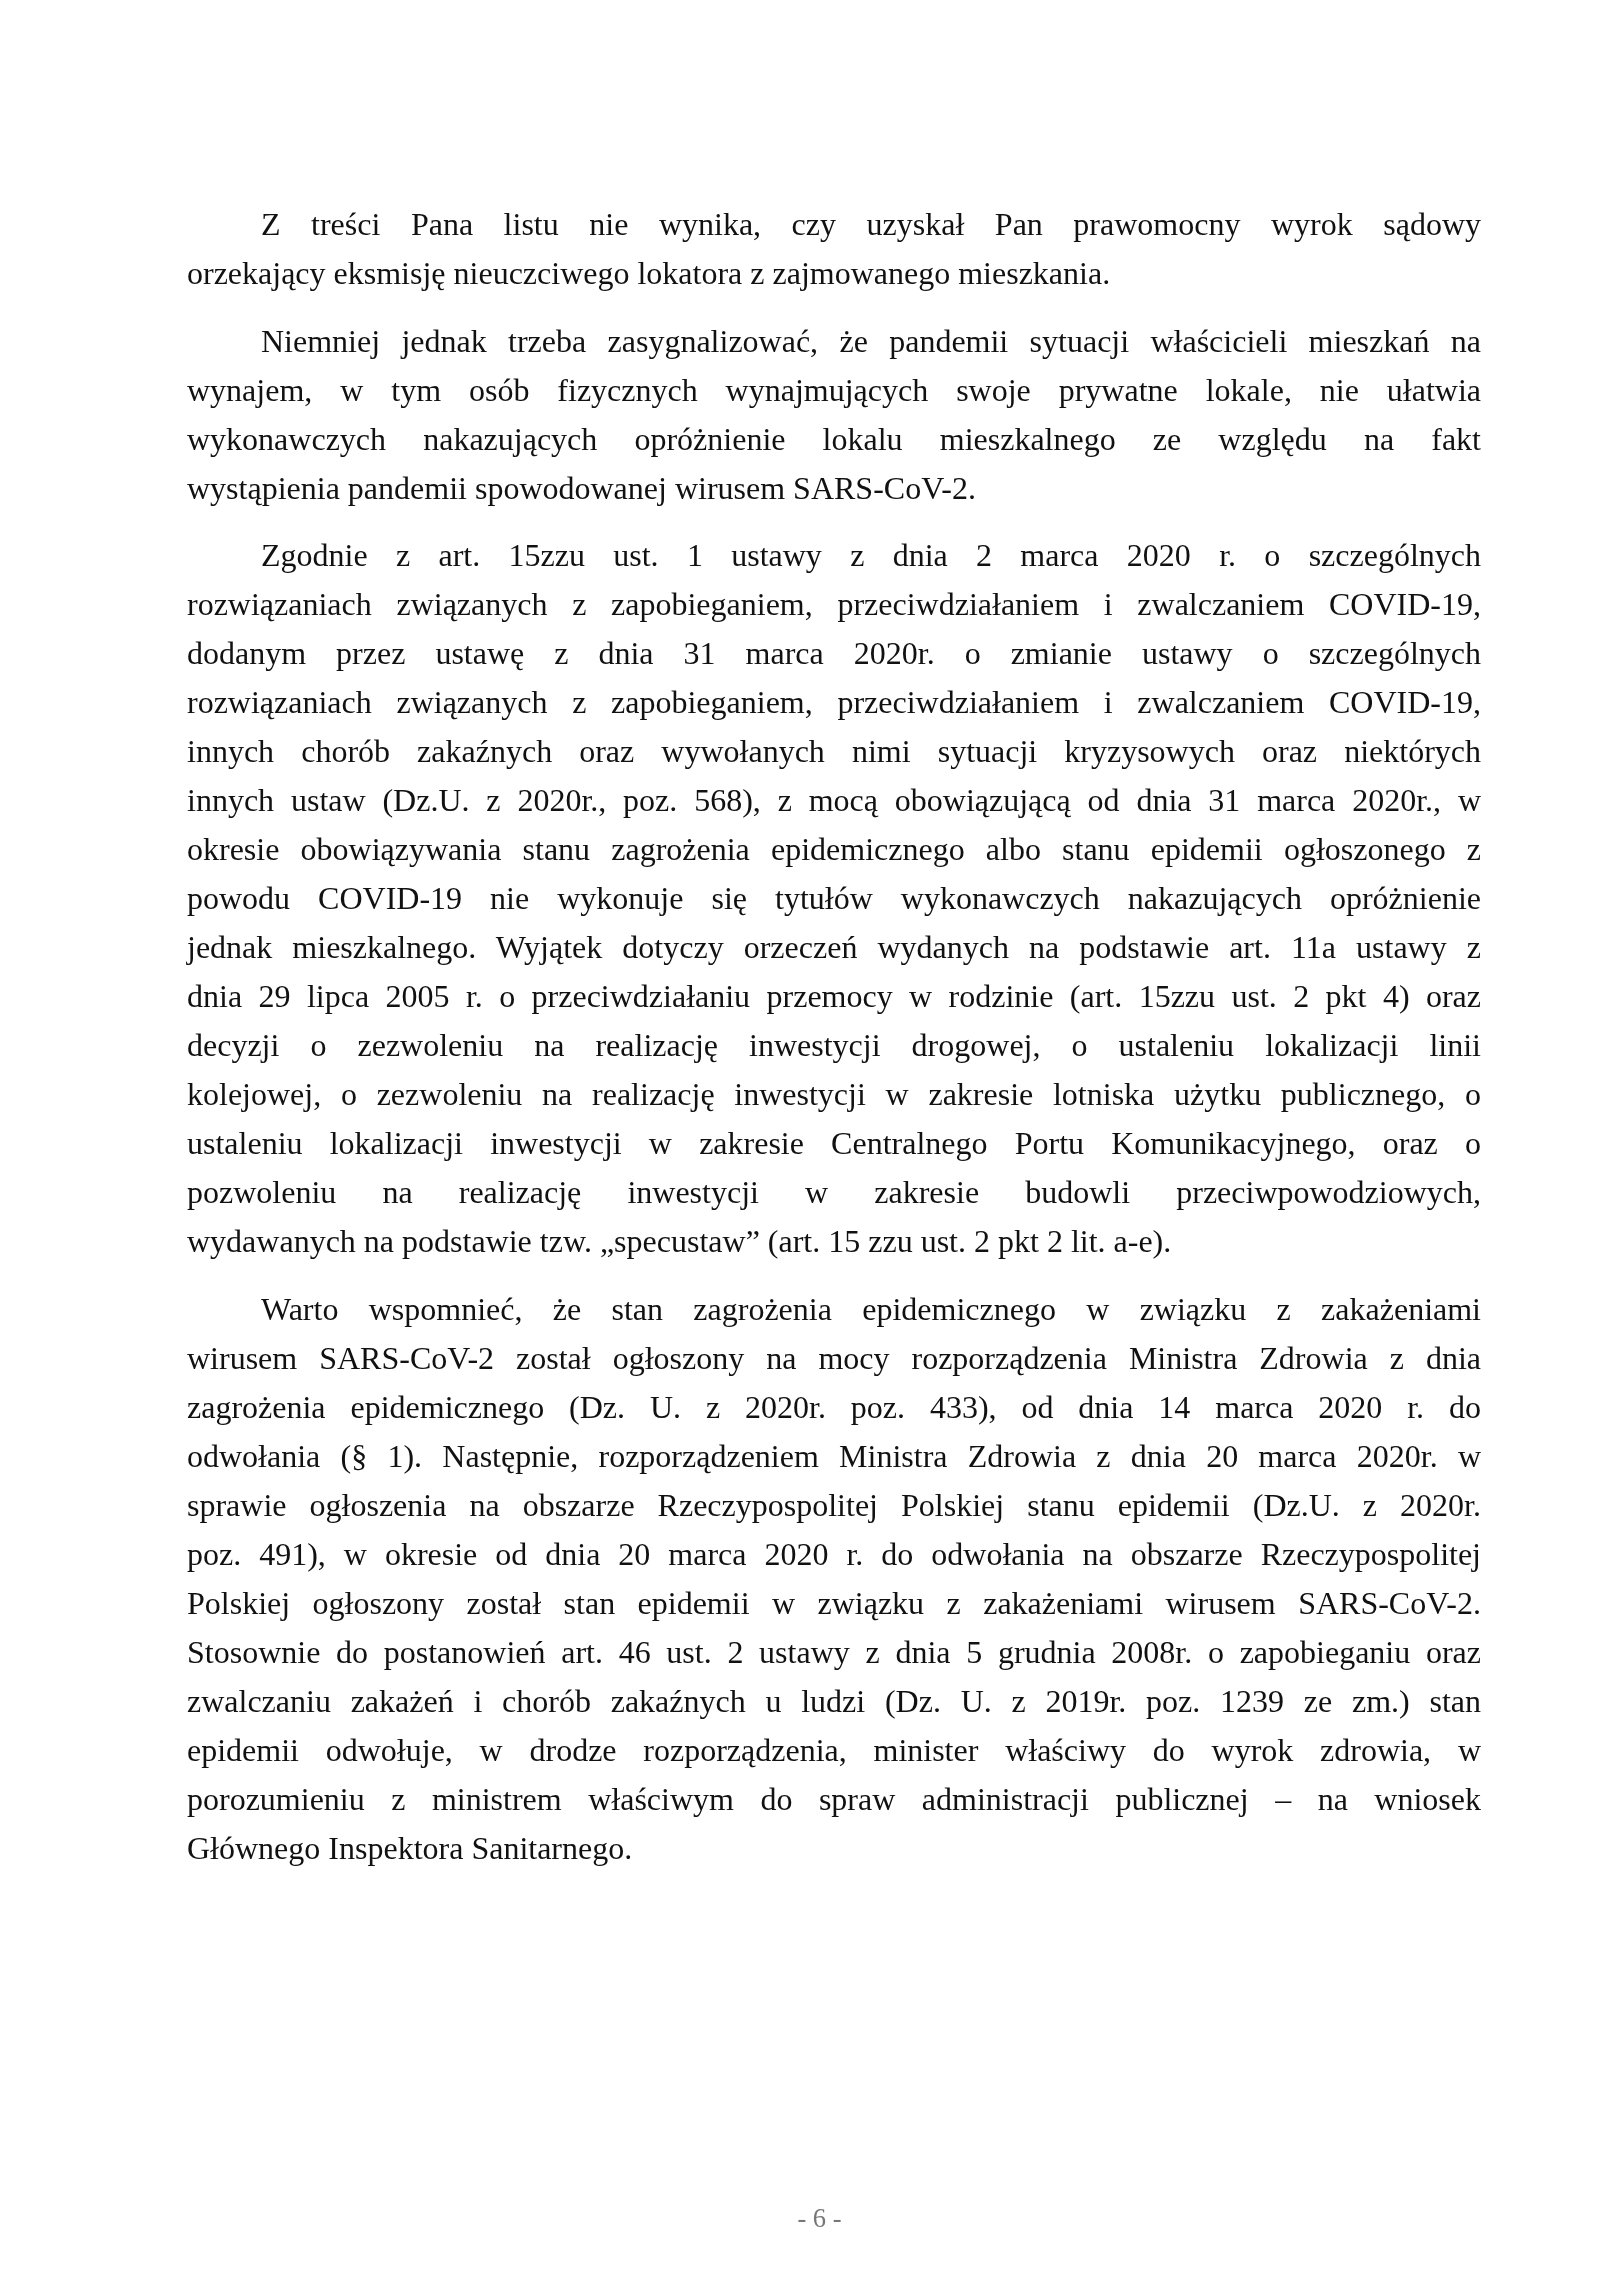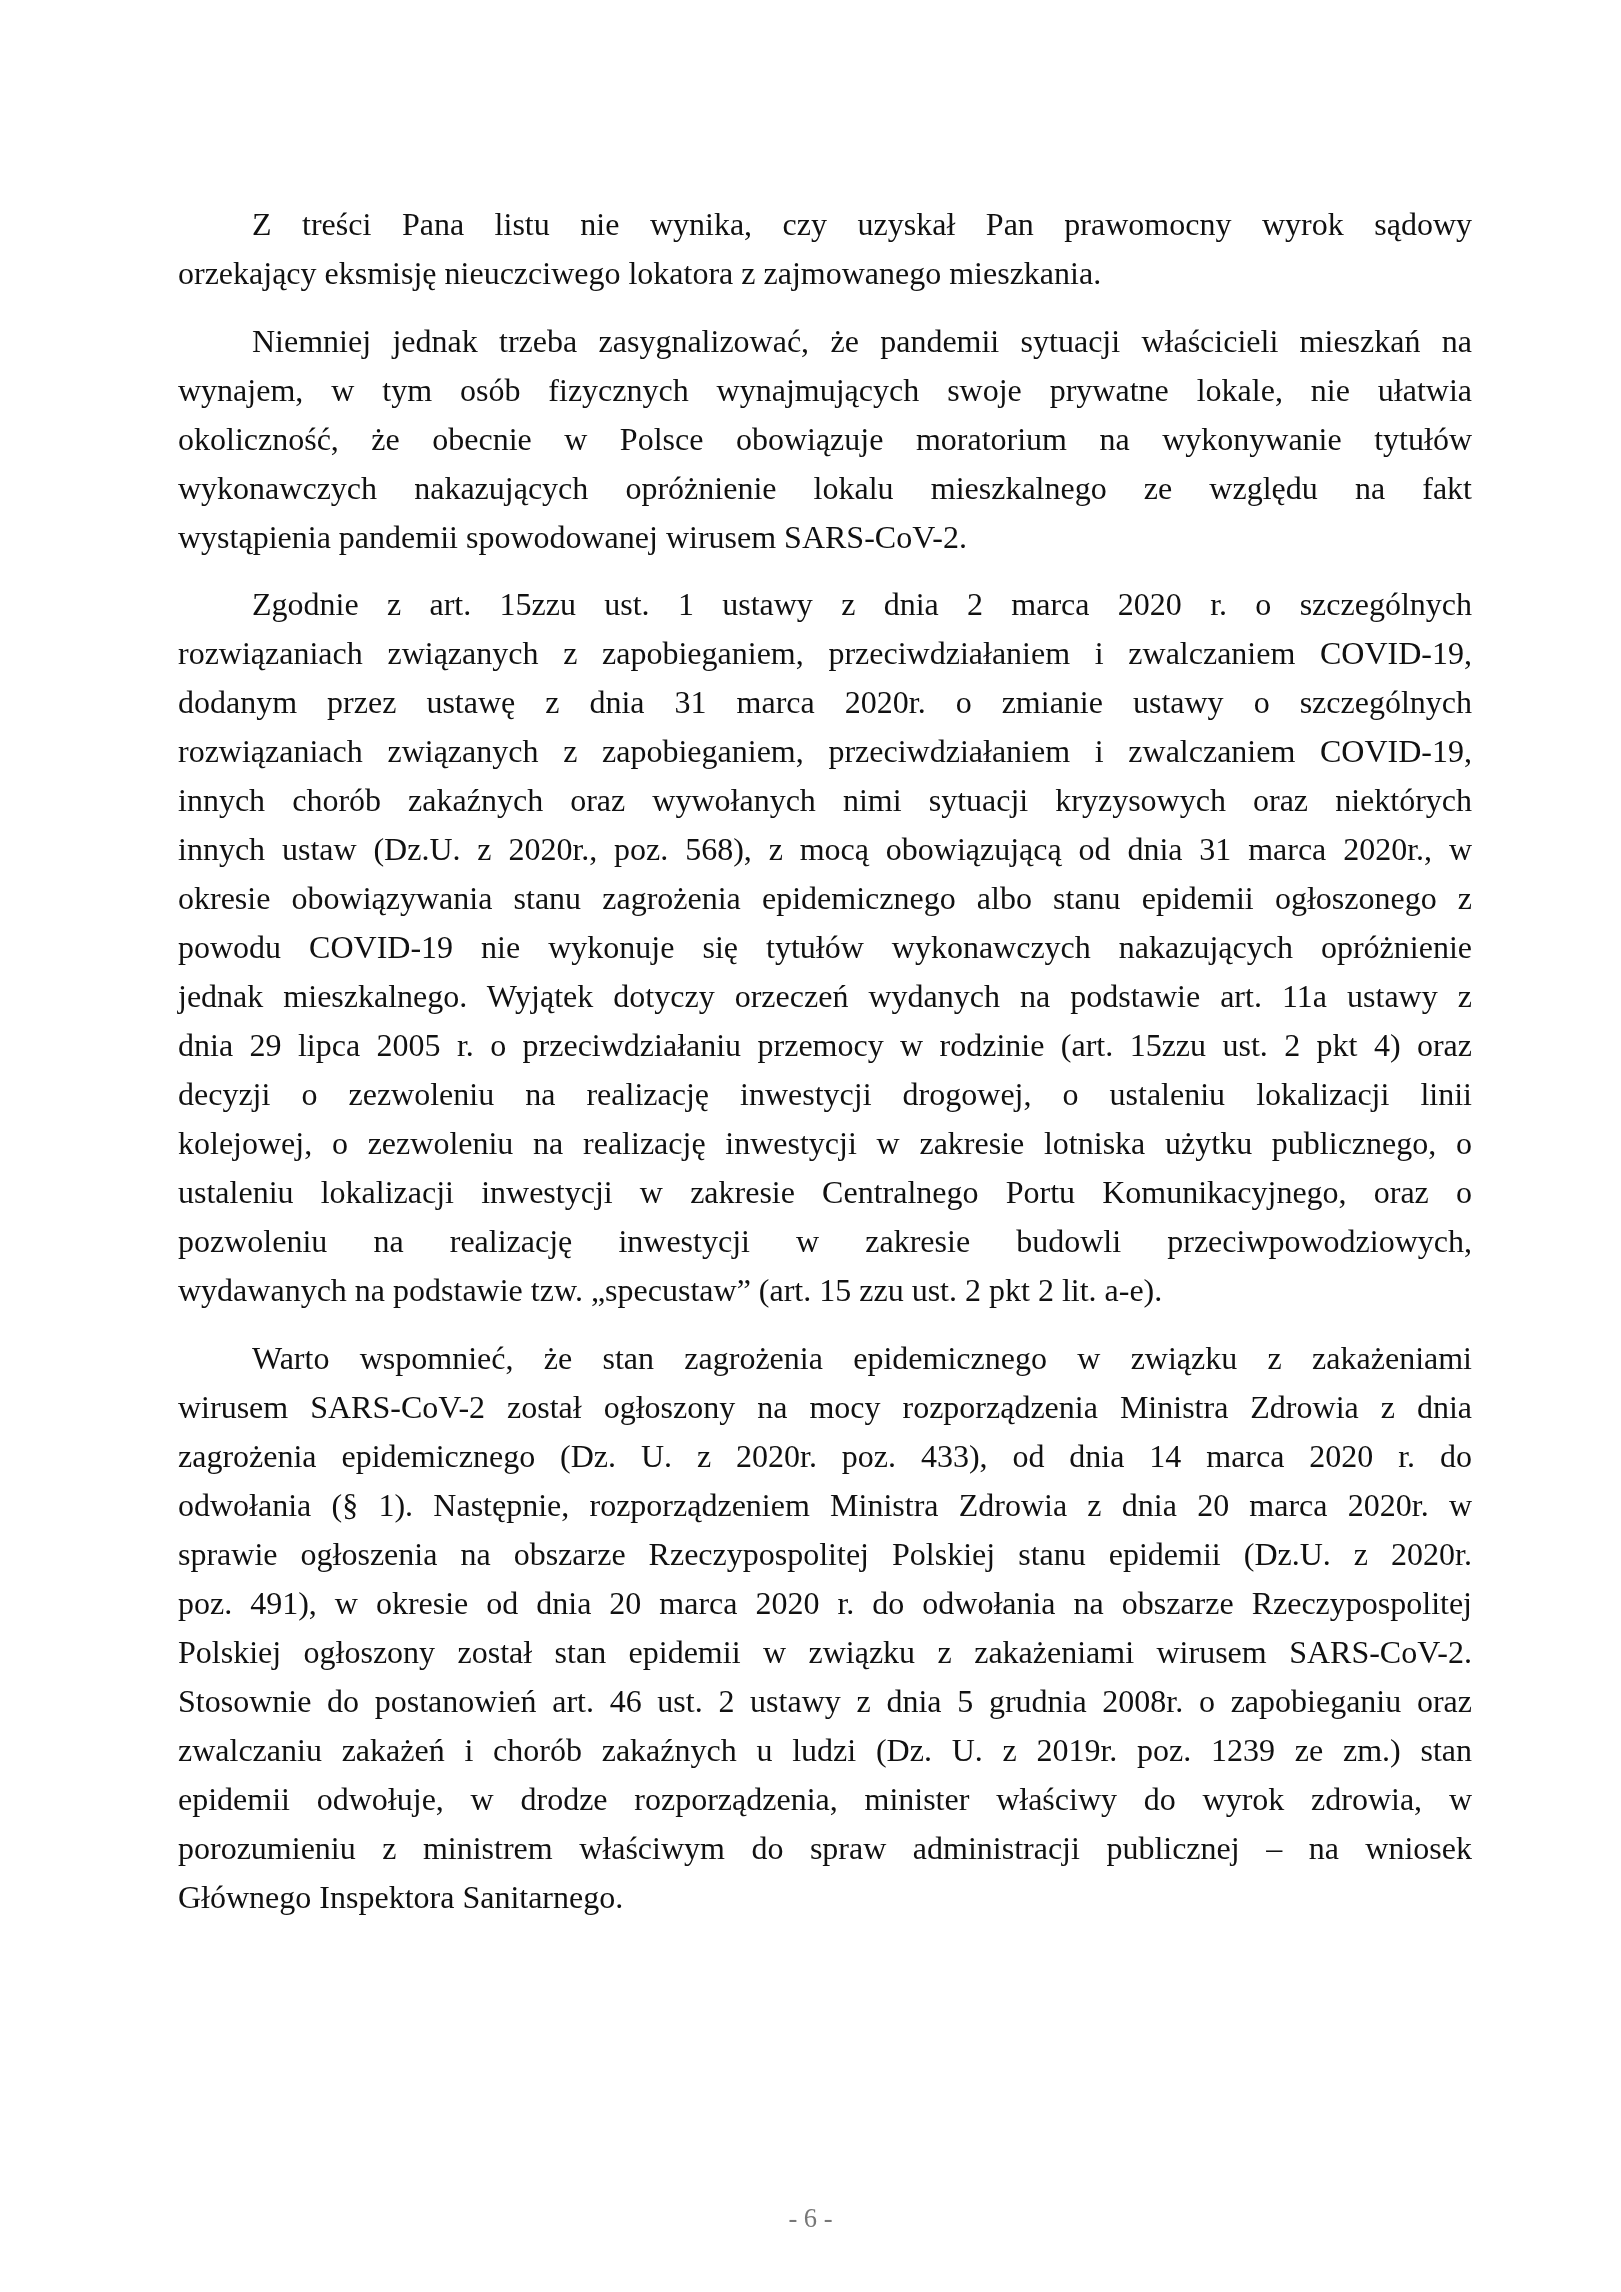--- a/index.html
+++ b/index.html
@@ -1,17 +1,17 @@
 <!DOCTYPE html>
 <html><head>
 <meta charset="utf-8">
 <style>
   html, body { margin: 0; padding: 0; background: #ffffff; }
   body { width: 1621px; height: 2293px; position: relative; overflow: hidden; }
-  .page { position: absolute; left: 0; top: 0; width: 1607px; height: 2293px; background: #fff; }
+  .page { position: absolute; left: 9px; top: 0; width: 1607px; height: 2293px; background: #fff; }
   .text-block {
     position: absolute; left: 178px; top: 200px; width: 1294px;
     font-family: "Liberation Serif", "DejaVu Serif", serif;
     font-size: 32px; line-height: 49px; color: #111;
   }
   .para { margin: 0 0 18.6px 0; text-align: justify; text-indent: 74px; }
   .para .line { display: block; text-align: justify; text-align-last: justify; text-indent: 0; }
   .para .line.first { padding-left: 74px; }
   .para .line.last { text-align-last: left; }
   .page-number {
@@ -24,21 +24,20 @@
 
 <div class="page">
   <div class="text-block" id="body">
       <p class="para" style="text-indent: 0px;">
         <span class="line first">Z treści Pana listu nie wynika, czy uzyskał Pan prawomocny wyrok sądowy</span>
         <span class="line last">orzekający eksmisję nieuczciwego lokatora z zajmowanego mieszkania.</span>
       </p>
       <p class="para" style="text-indent: 0px;">
         <span class="line first">Niemniej jednak trzeba zasygnalizować, że pandemii sytuacji właścicieli mieszkań na</span>
         <span class="line">wynajem, w tym osób fizycznych wynajmujących swoje prywatne lokale, nie ułatwia</span>
-        <span class="line">okoliczność, że obecnie w Polsce obowiązuje moratorium na wykonywanie tytułów</span>
         <span class="line">wykonawczych nakazujących opróżnienie lokalu mieszkalnego ze względu na fakt</span>
         <span class="line last">wystąpienia pandemii spowodowanej wirusem SARS-CoV-2.</span>
       </p>
       <p class="para" style="text-indent: 0px;">
         <span class="line first">Zgodnie z art. 15zzu ust. 1 ustawy z dnia 2 marca 2020 r. o szczególnych</span>
         <span class="line">rozwiązaniach związanych z zapobieganiem, przeciwdziałaniem i zwalczaniem COVID-19,</span>
         <span class="line">dodanym przez ustawę z dnia 31 marca 2020r. o zmianie ustawy o szczególnych</span>
         <span class="line">rozwiązaniach związanych z zapobieganiem, przeciwdziałaniem i zwalczaniem COVID-19,</span>
         <span class="line">innych chorób zakaźnych oraz wywołanych nimi sytuacji kryzysowych oraz niektórych</span>
         <span class="line">innych ustaw (Dz.U. z 2020r., poz. 568), z mocą obowiązującą od dnia 31 marca 2020r., w</span>

